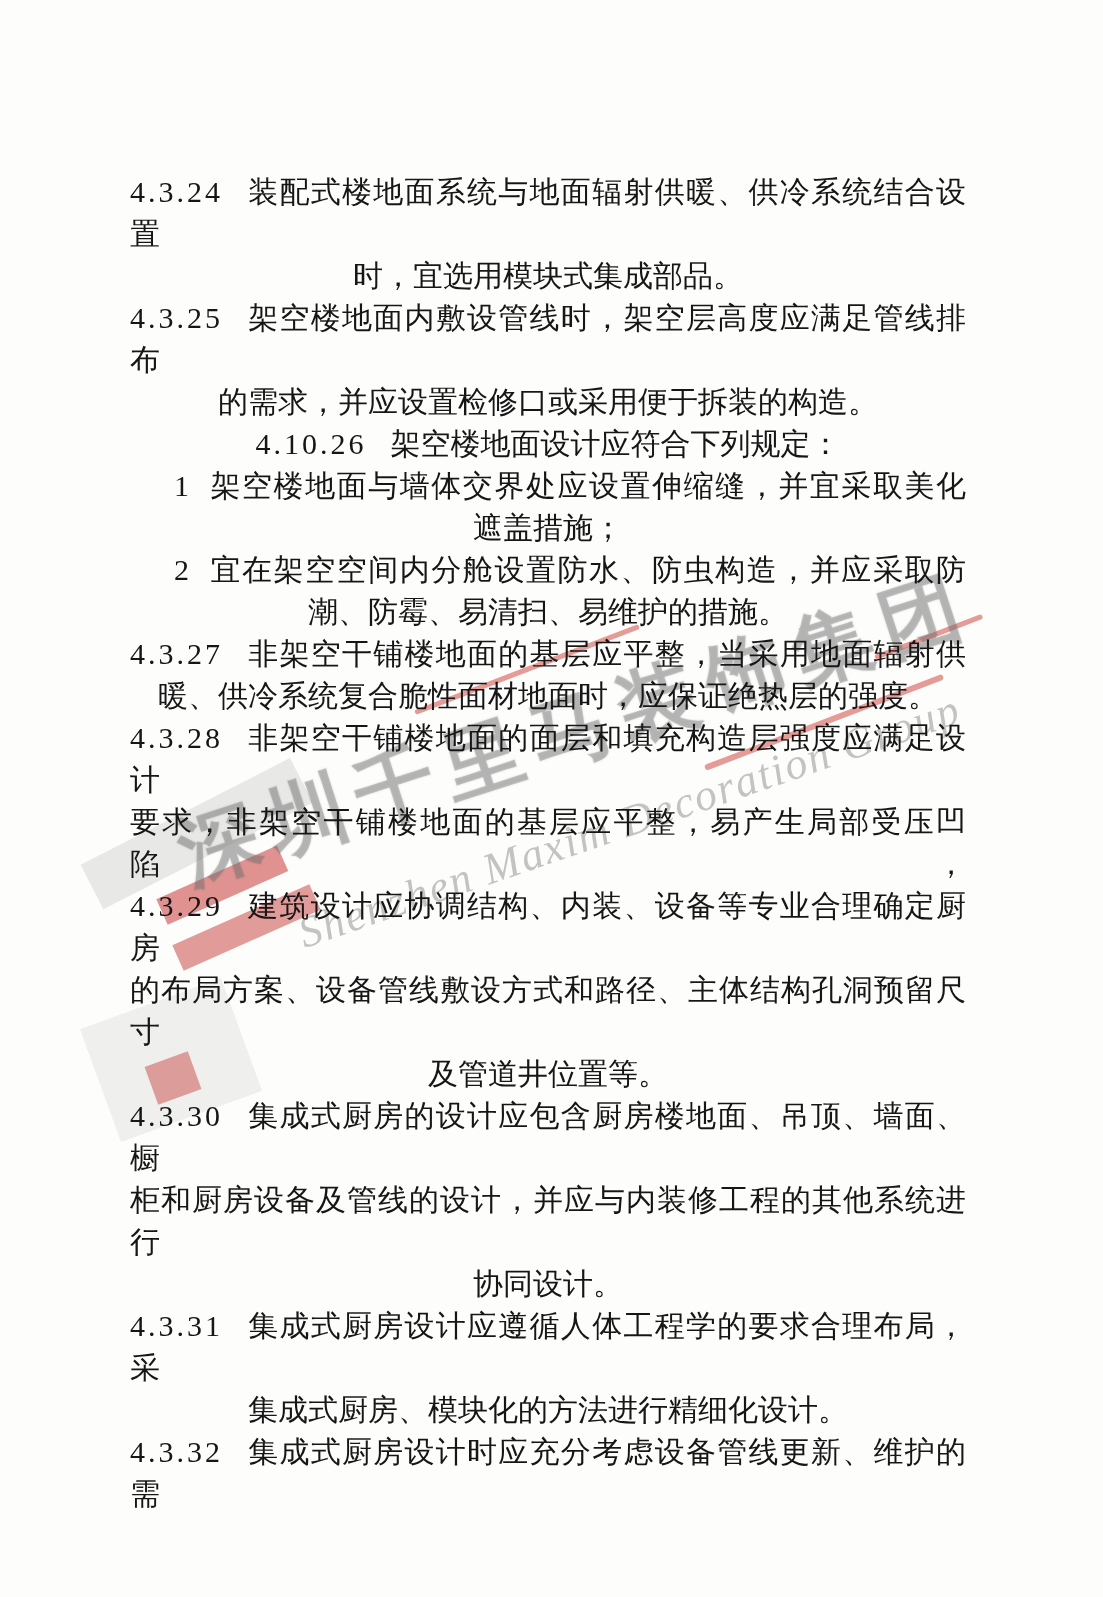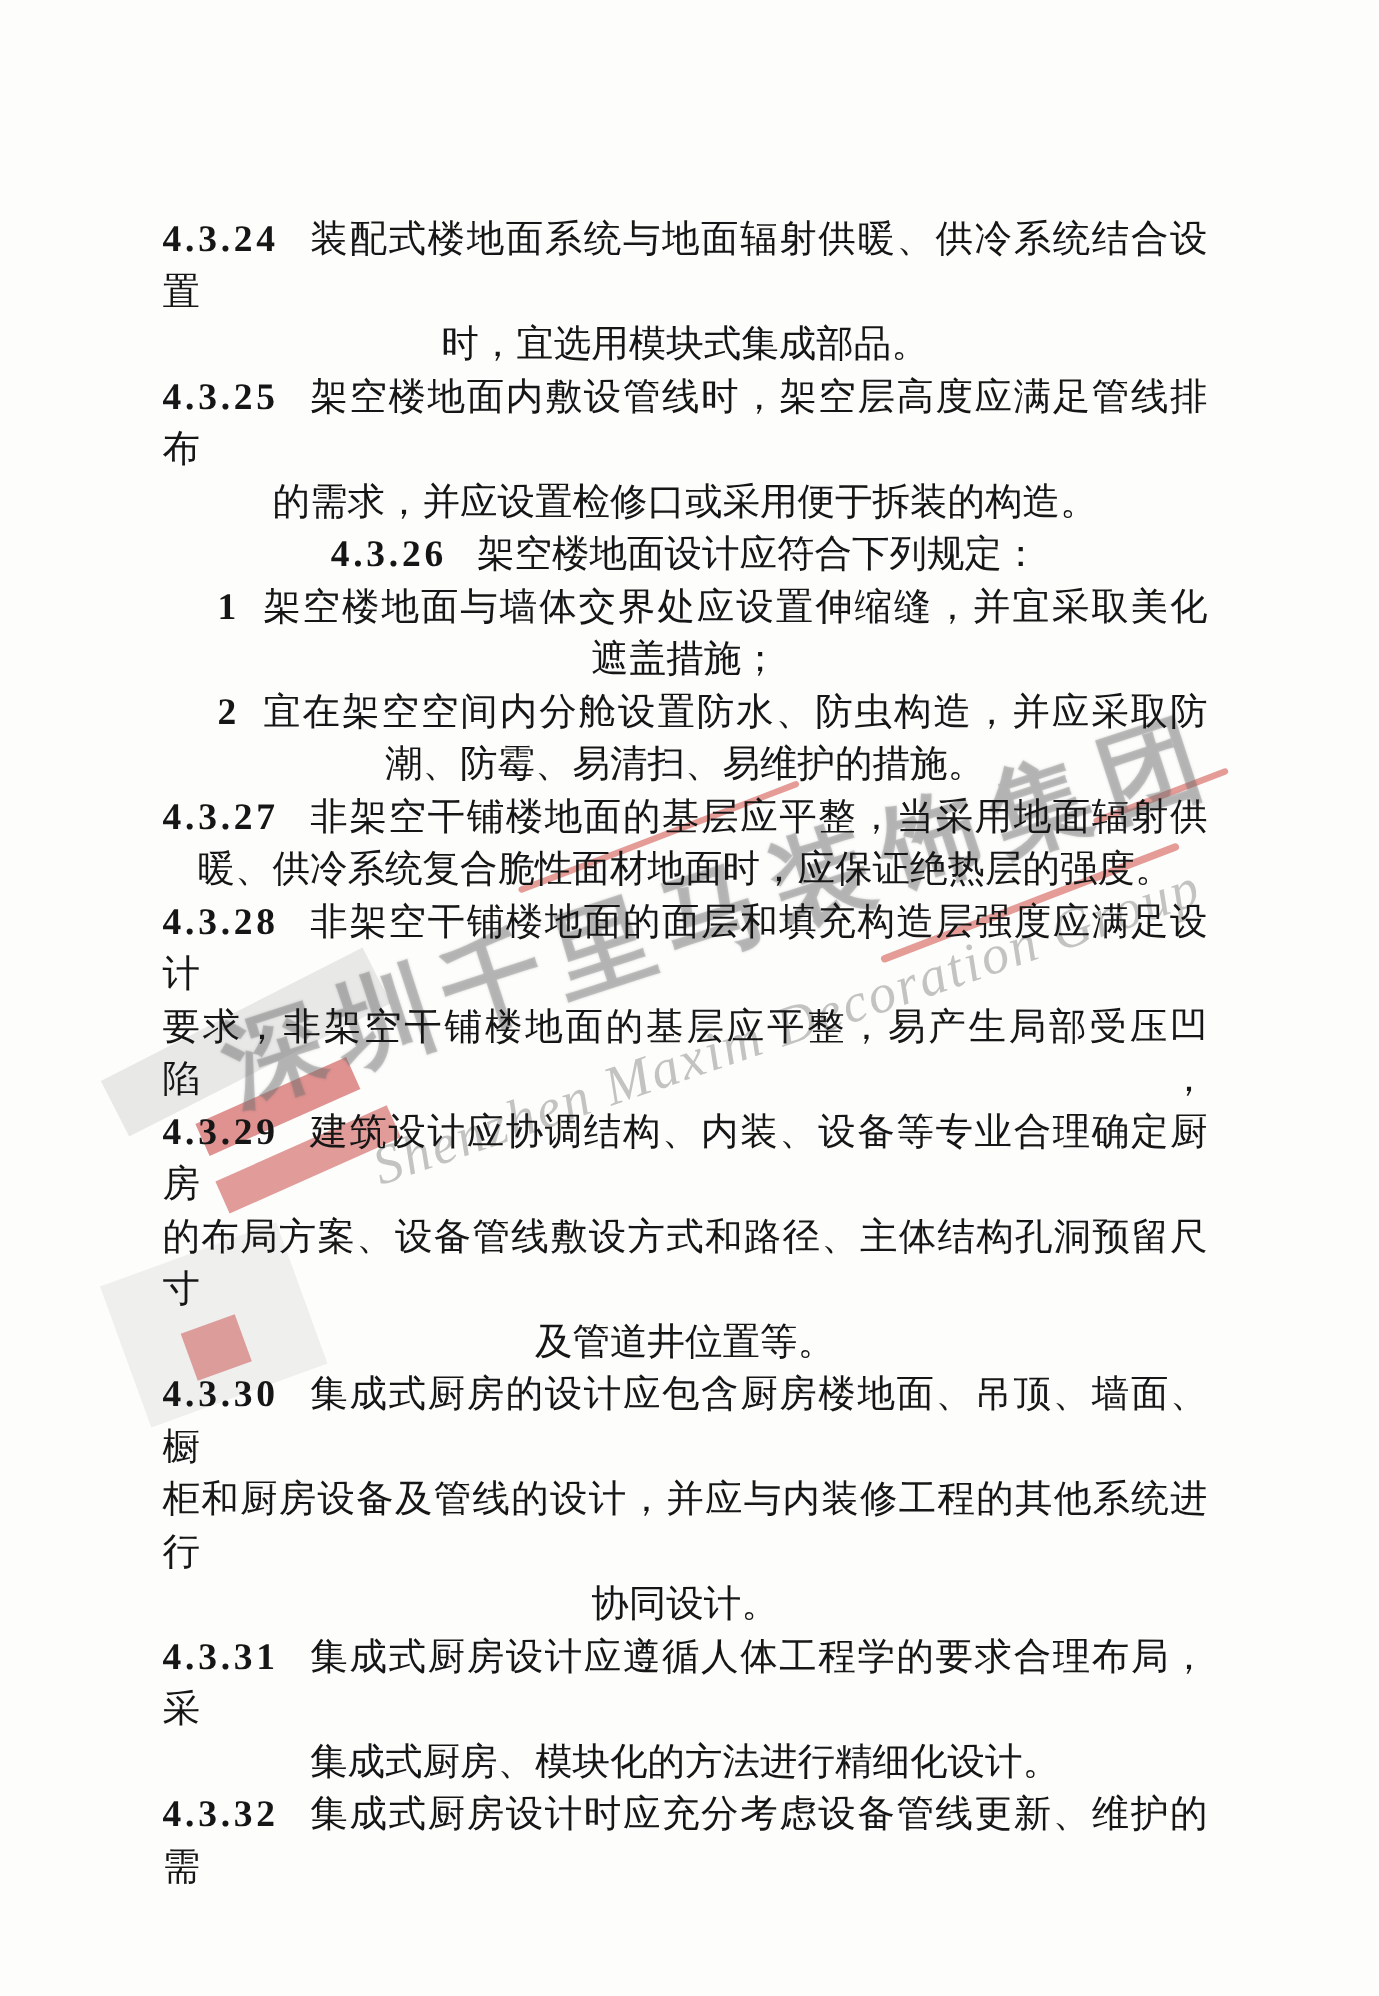--- a/index.html
+++ b/index.html
@@ -59,21 +59,21 @@
     font-size:30px;line-height:42px;
     text-align:center;
   }
   .line.j{
     text-align:justify;
     text-align-last:justify;
     text-justify:inter-character;
   }
   .line.indent{padding-left:44px;}
   .num{
-    font-weight:700;letter-spacing:3px;margin-right:24px;
+    font-weight:400;letter-spacing:3px;margin-right:24px;
   }
   .line.indent .num{margin-right:20px;letter-spacing:0;}
   .num:empty{display:none;margin:0;}
   .heading{
     text-align:center;font-size:31px;line-height:42px;
     margin:38px 0 28px 0;
   }
   .heading .h-num{margin-right:36px;font-weight:400;}
   .heading .h-title{letter-spacing:9px;}
 </style>
@@ -94,21 +94,21 @@
     <div class="wm-cn">深圳千里马装饰集团</div>
     <div class="wm-en">Shenzhen Maxim Decoration Group</div>
   </div>
 
   <div class="text-block">
 
     <div class="line j"><span class="num">4.3.24</span><span>装配式楼地面系统与地面辐射供暖、供冷系统结合设置</span></div>
     <div class="line"><span>时，宜选用模块式集成部品。</span></div>
     <div class="line j"><span class="num">4.3.25</span><span>架空楼地面内敷设管线时，架空层高度应满足管线排布</span></div>
     <div class="line"><span>的需求，并应设置检修口或采用便于拆装的构造。</span></div>
-    <div class="line"><span class="num">4.3.26</span><span>架空楼地面设计应符合下列规定：</span></div>
+    <div class="line"><span class="num">4.10.26</span><span>架空楼地面设计应符合下列规定：</span></div>
     <div class="line j indent"><span class="num">1</span><span>架空楼地面与墙体交界处应设置伸缩缝，并宜采取美化</span></div>
     <div class="line"><span>遮盖措施；</span></div>
     <div class="line j indent"><span class="num">2</span><span>宜在架空空间内分舱设置防水、防虫构造，并应采取防</span></div>
     <div class="line"><span>潮、防霉、易清扫、易维护的措施。</span></div>
     <div class="line j"><span class="num">4.3.27</span><span>非架空干铺楼地面的基层应平整，当采用地面辐射供</span></div>
     <div class="line"><span>暖、供冷系统复合脆性面材地面时，应保证绝热层的强度。</span></div>
     <div class="line j"><span class="num">4.3.28</span><span>非架空干铺楼地面的面层和填充构造层强度应满足设计</span></div>
     <div class="line j"><span>要求，非架空干铺楼地面的基层应平整，易产生局部受压凹陷，</span></div>
 
 

